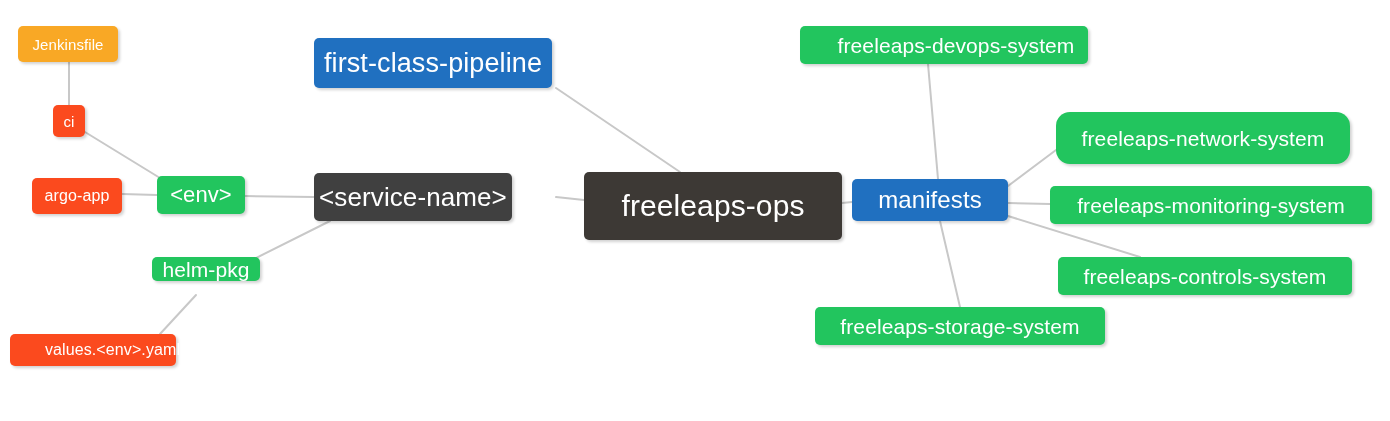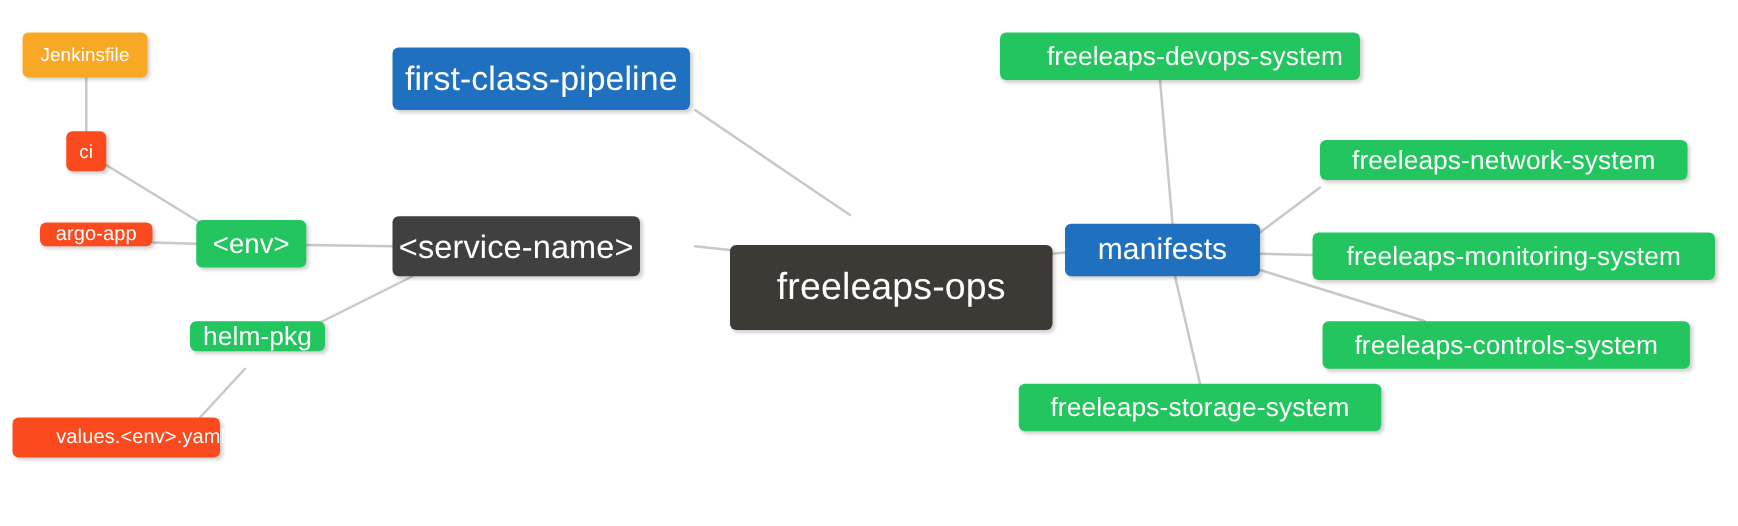--- a/index.html
+++ b/index.html
@@ -64,21 +64,21 @@
       <line x1="122" y1="194" x2="157" y2="195" stroke="#c8c8c8" stroke-width="2" stroke-linecap="round"></line>
       <line x1="254" y1="259" x2="330" y2="221" stroke="#c8c8c8" stroke-width="2" stroke-linecap="round"></line>
       <line x1="160" y1="334" x2="196" y2="295" stroke="#c8c8c8" stroke-width="2" stroke-linecap="round"></line>
       <line x1="938" y1="179" x2="928" y2="64" stroke="#c8c8c8" stroke-width="2" stroke-linecap="round"></line>
       <line x1="1008" y1="186" x2="1056" y2="150" stroke="#c8c8c8" stroke-width="2" stroke-linecap="round"></line>
       <line x1="1008" y1="203" x2="1050" y2="204" stroke="#c8c8c8" stroke-width="2" stroke-linecap="round"></line>
       <line x1="1008" y1="216" x2="1140" y2="257" stroke="#c8c8c8" stroke-width="2" stroke-linecap="round"></line>
       <line x1="940" y1="221" x2="960" y2="307" stroke="#c8c8c8" stroke-width="2" stroke-linecap="round"></line>
     </svg>
   <div id="node-layer">
-      <div class="mm-node" style="left: 584px; top: 172px; width: 258px; height: 68px; background: rgb(61, 57, 53); font-size: 30px; margin-top: 24px;">
+      <div class="mm-node" style="left: 584px; top: 172px; width: 258px; height: 68px; background: rgb(61, 57, 53); font-size: 30px;">
         <span class="mm-label">freeleaps-ops</span>
       </div>
       <div class="mm-node" style="left: 314px; top: 173px; width: 198px; height: 48px; background: #404040; font-size: 26px;">
         <span class="mm-label">&lt;service-name&gt;</span>
       </div>
       <div class="mm-node" style="left: 852px; top: 179px; width: 156px; height: 42px; background: rgb(32, 112, 192); font-size: 24px;">
         <span class="mm-label">manifests</span>
       </div>
       <div class="mm-node" style="left: 314px; top: 38px; width: 238px; height: 50px; background: rgb(32, 112, 192); font-size: 27px;">
         <span class="mm-label">first-class-pipeline</span>
@@ -88,30 +88,30 @@
       </div>
       <div class="mm-node" style="left: 152px; top: 257px; width: 108px; height: 24px; background: rgb(34, 197, 94); font-size: 21px;">
         <span class="mm-label">helm-pkg</span>
       </div>
       <div class="mm-node" style="left: 53px; top: 105px; width: 32px; height: 32px; background: rgb(251, 74, 30); font-size: 15px; justify-content: center;">
         <span class="mm-label">ci</span>
       </div>
       <div class="mm-node" style="left: 18px; top: 26px; width: 100px; height: 36px; background: rgb(249, 168, 37); font-size: 15px;">
         <span class="mm-label">Jenkinsfile</span>
       </div>
-      <div class="mm-node" style="left: 32px; top: 178px; width: 90px; height: 19px; background: rgb(251, 74, 30); font-size: 16px;">
+      <div class="mm-node" style="left: 32px; top: 178px; width: 90px; height: 36px; background: rgb(251, 74, 30); font-size: 16px;">
         <span class="mm-label">argo-app</span>
       </div>
       <div class="mm-node" style="left: 10px; top: 334px; width: 166px; height: 32px; background: rgb(251, 74, 30); font-size: 16px; padding-left: 39px;">
         <span class="mm-label">values.&lt;env&gt;.yaml</span>
       </div>
       <div class="mm-node" style="left: 800px; top: 26px; width: 288px; height: 38px; background: rgb(34, 197, 94); font-size: 21px; padding-left: 24px;">
         <span class="mm-label">freeleaps-devops-system</span>
       </div>
-      <div class="mm-node" style="left: 1056px; top: 112px; width: 294px; height: 32px; background: rgb(34, 197, 94); font-size: 21px;">
+      <div class="mm-node" style="left: 1056px; top: 112px; width: 294px; height: 52px; background: rgb(34, 197, 94); font-size: 21px; border-radius: 14px;">
         <span class="mm-label">freeleaps-network-system</span>
       </div>
       <div class="mm-node" style="left: 1050px; top: 186px; width: 322px; height: 38px; background: rgb(34, 197, 94); font-size: 21px;">
         <span class="mm-label">freeleaps-monitoring-system</span>
       </div>
       <div class="mm-node" style="left: 1058px; top: 257px; width: 294px; height: 38px; background: rgb(34, 197, 94); font-size: 21px;">
         <span class="mm-label">freeleaps-controls-system</span>
       </div>
       <div class="mm-node" style="left: 815px; top: 307px; width: 290px; height: 38px; background: rgb(34, 197, 94); font-size: 21px;">
         <span class="mm-label">freeleaps-storage-system</span>

